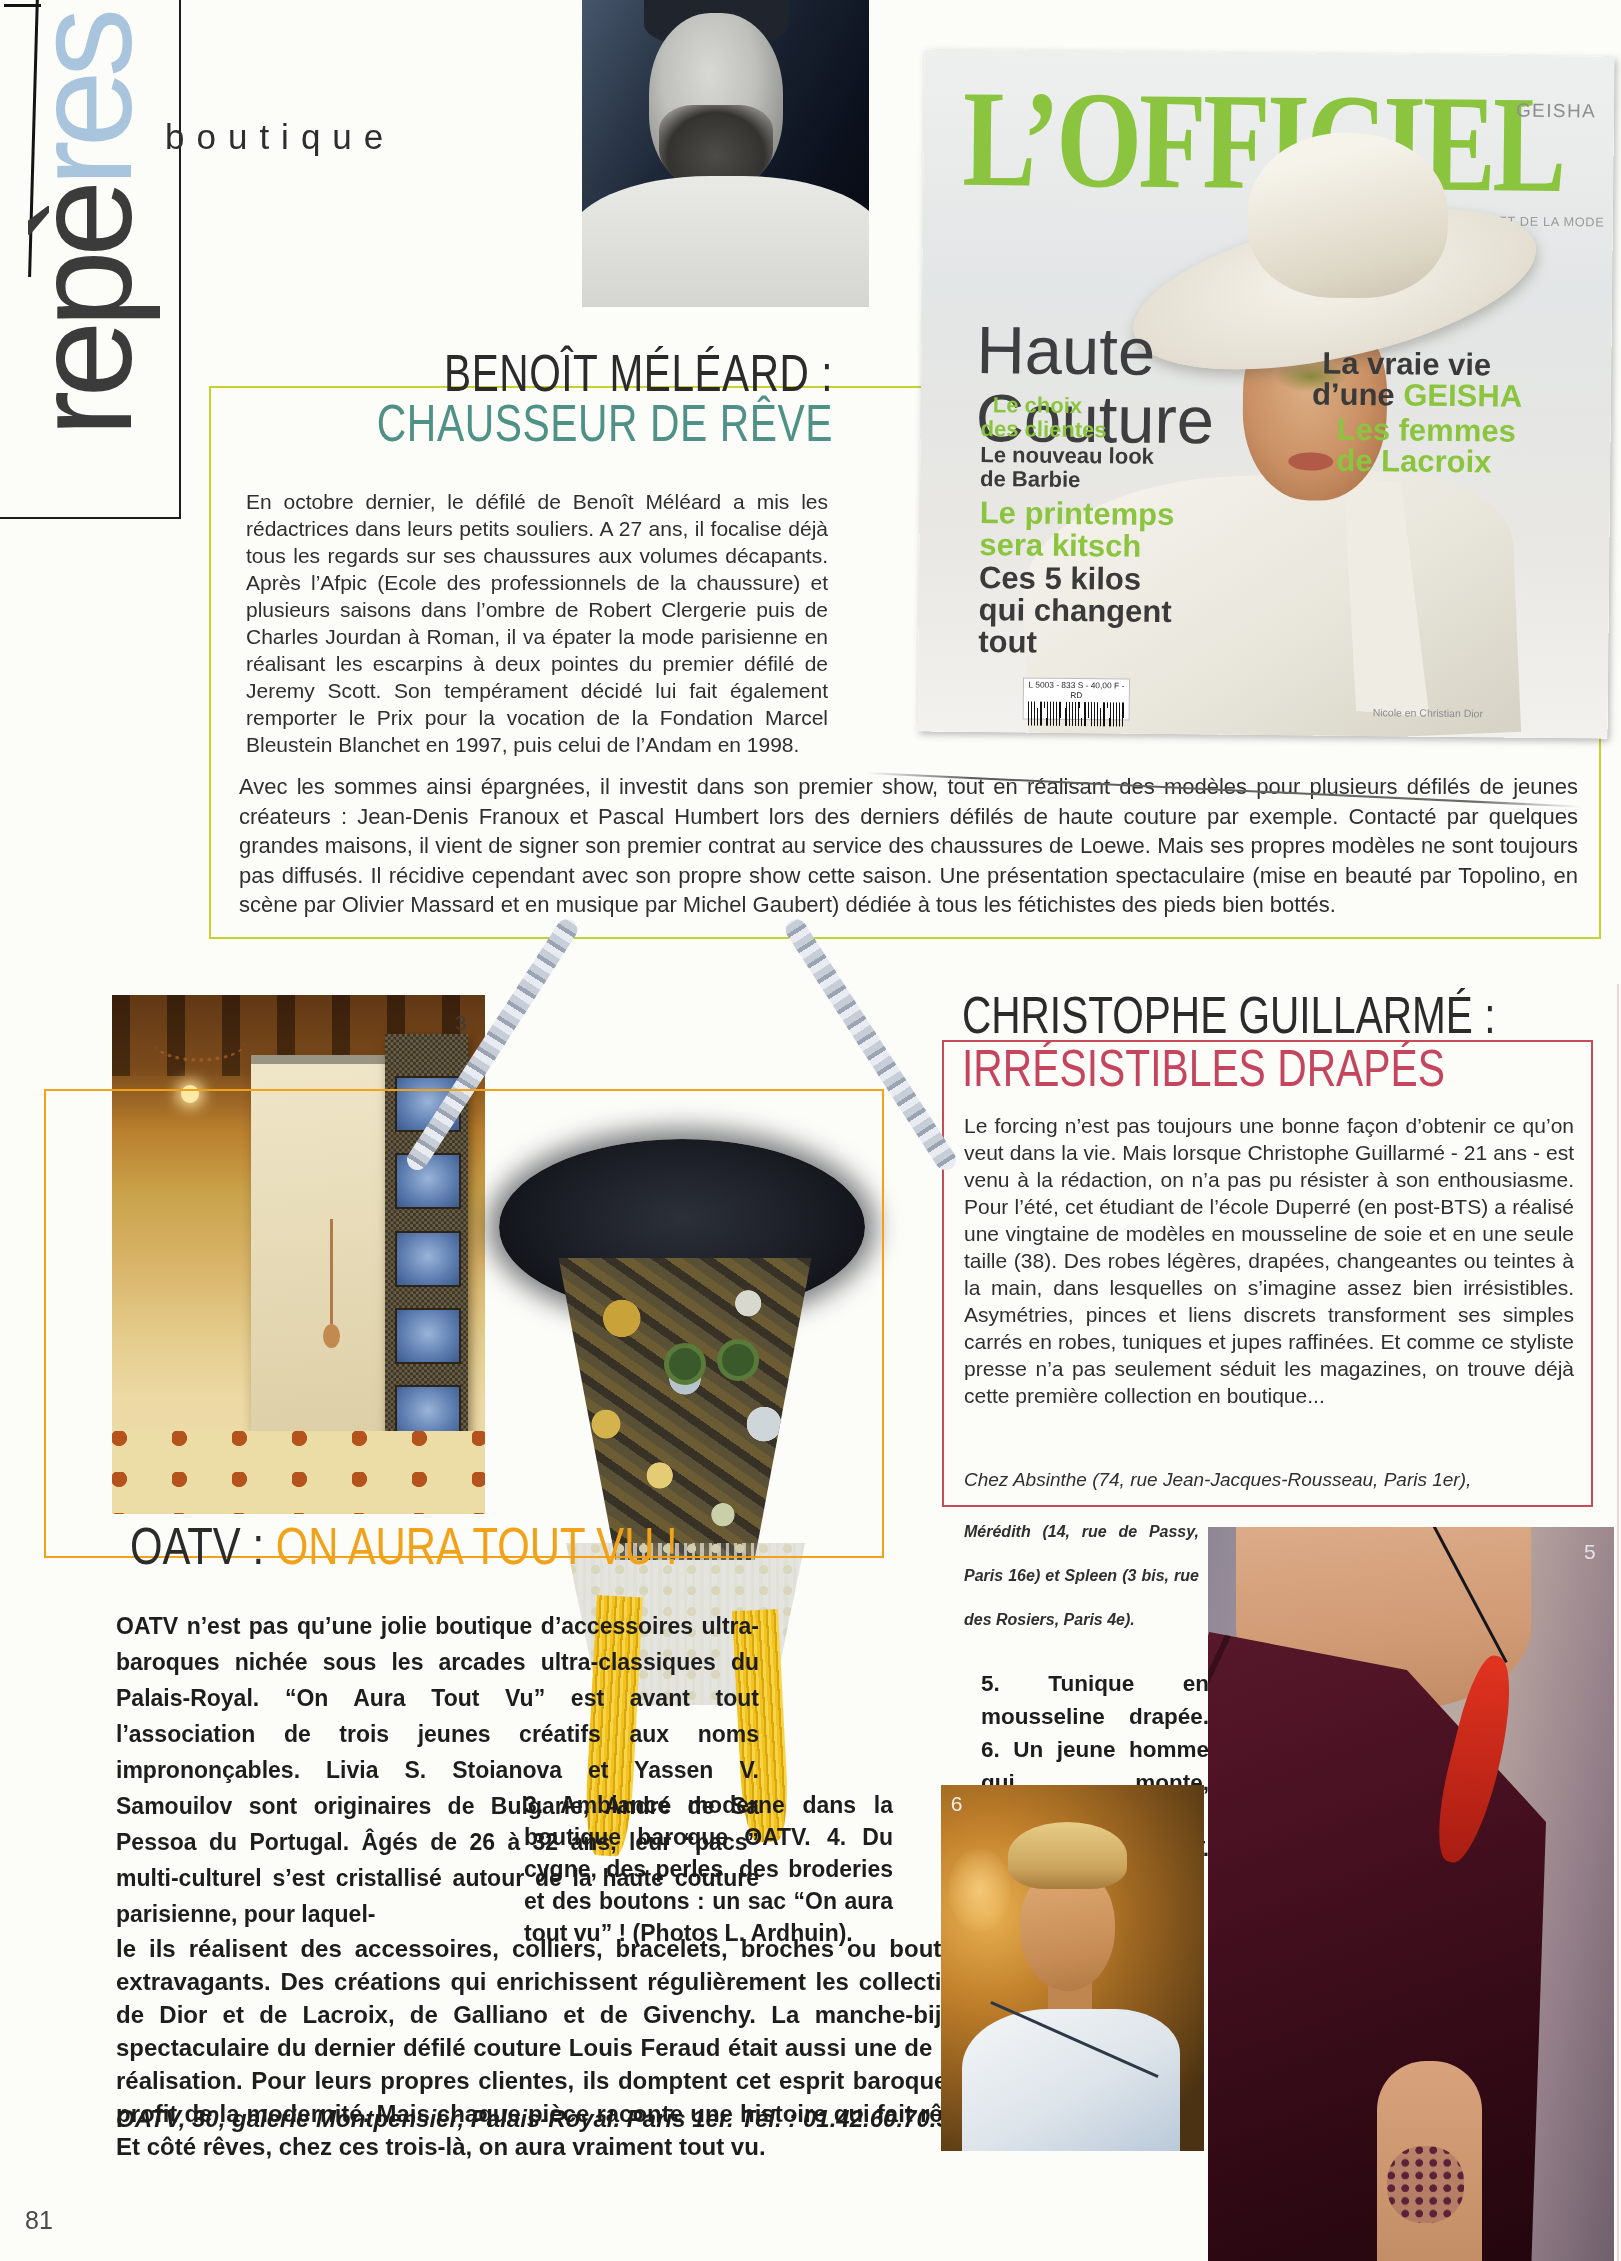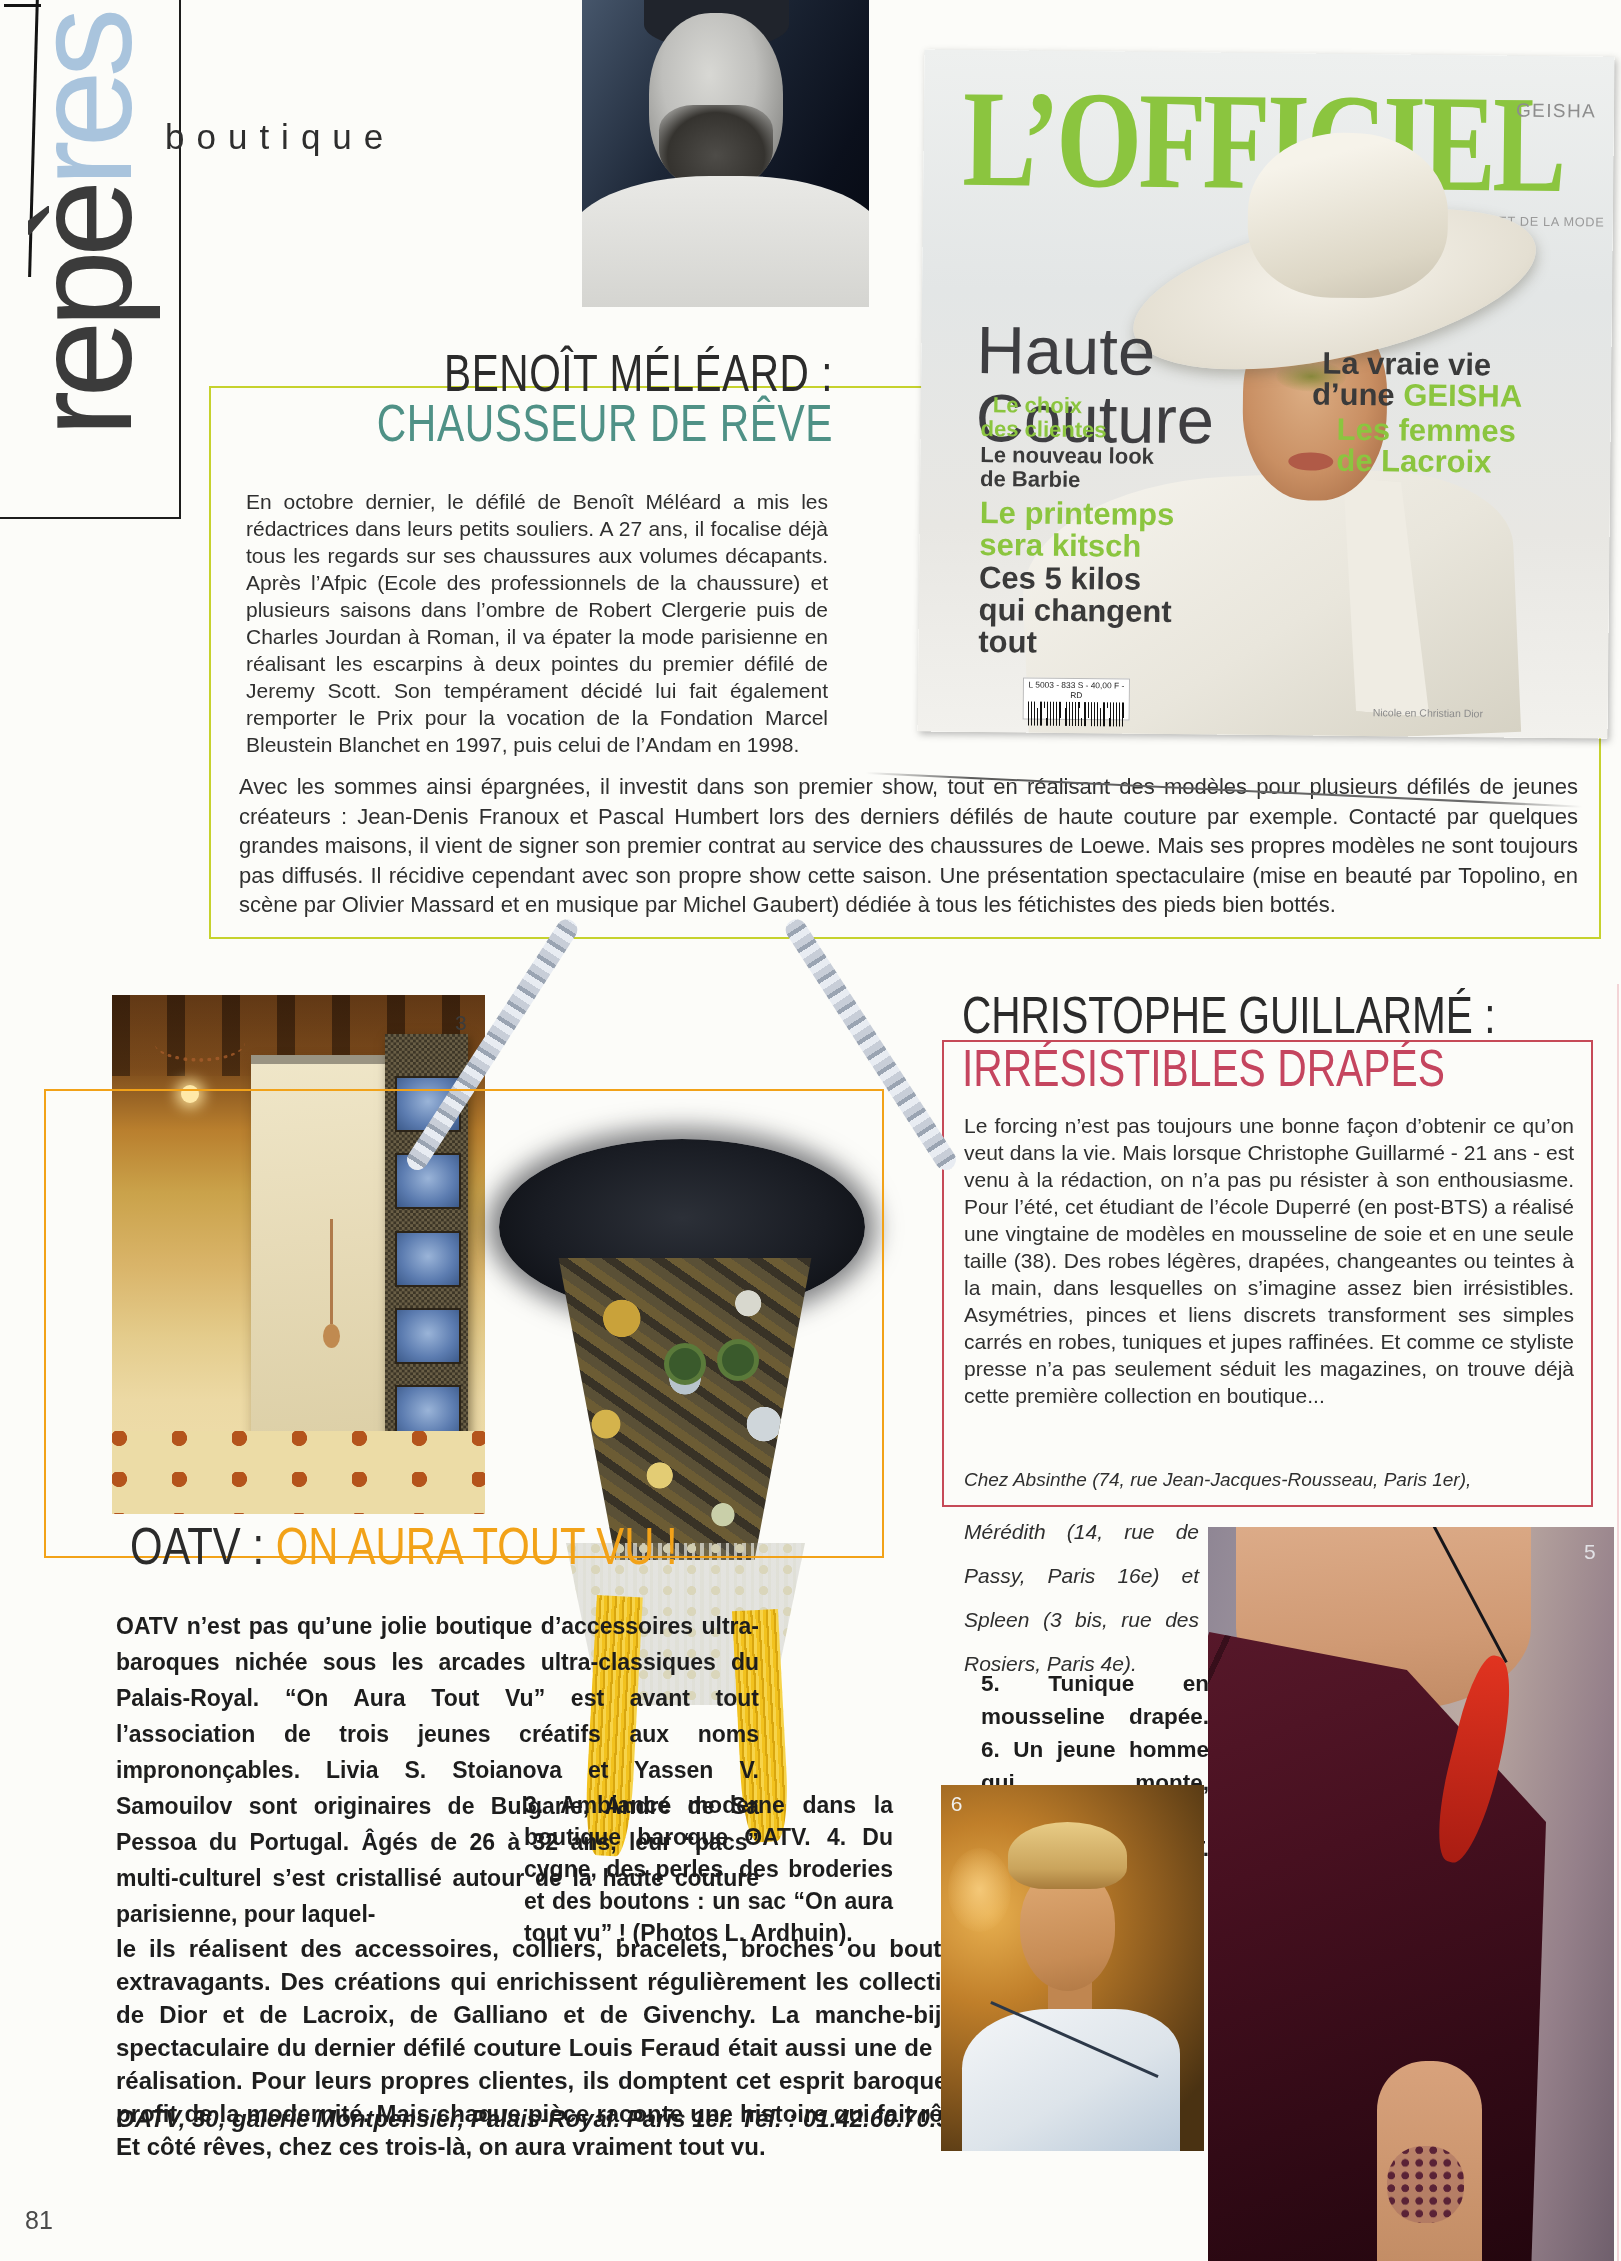--- a/index.html
+++ b/index.html
@@ -135,21 +135,21 @@
      text-align:justify;color:#1d1d1d;z-index:7;}
   .oatv-wide{left:116px;top:1932px;width:868px;font-size:24px;line-height:33px;font-weight:700;
      text-align:justify;color:#1d1d1d;}
   .oatv-addr{left:116px;top:2105px;width:914px;font-size:24px;font-weight:700;font-style:italic;color:#1d1d1d;}
   
   .box-red{left:942px;top:1040px;width:647px;height:463px;border:2.8px solid #c64a58;}
   .gui-h1{top:985px;left:962px;font-size:52px;color:#2b2b2b;transform:scaleX(.78);transform-origin:left top;}
   .gui-h2{top:1039px;left:962px;font-size:51px;color:#c5455f;transform:scaleX(.80);transform-origin:left top;}
   .gui-body{left:964px;top:1112px;width:610px;font-size:21px;line-height:27px;text-align:justify;color:#2f2f2f;}
   .gui-addr1{left:964px;top:1469px;width:610px;font-size:19px;font-style:italic;text-align:justify;color:#2f2f2f;}
-  .gui-addr2{left:964px;top:1510px;width:235px;font-size:21px;line-height:44px;font-style:italic;text-align:justify;color:#2f2f2f;}
+  .gui-addr2{left:964px;top:1510px;width:235px;font-size:16px;line-height:44px;font-style:italic;text-align:justify;color:#2f2f2f;font-weight:bold;}
   .cap56{left:981px;top:1667px;width:228px;font-size:22.5px;line-height:33px;font-weight:700;
      text-align:justify;color:#1d1d1d;}
   
   .photo5{left:1208px;top:1527px;width:406px;height:735px;overflow:hidden;
      background:linear-gradient(100deg,#8f8694 0%,#a89da5 28%,#bcaaa2 55%,#95808a 80%,#6f5f6c 100%);}
   .p5-skin{position:absolute;left:28px;top:0;width:295px;height:183px;border-radius:0 0 45% 45%;
      background:linear-gradient(175deg,#dcab88 0%,#d09a74 60%,#c08a64 100%);}
   .p5-strap{position:absolute;left:221px;top:-7px;width:2.8px;height:162px;background:#15151a;transform:rotate(-28deg);transform-origin:top left;}
   .p5-drape{position:absolute;left:-28px;top:105px;width:366px;height:633px;
      background:

